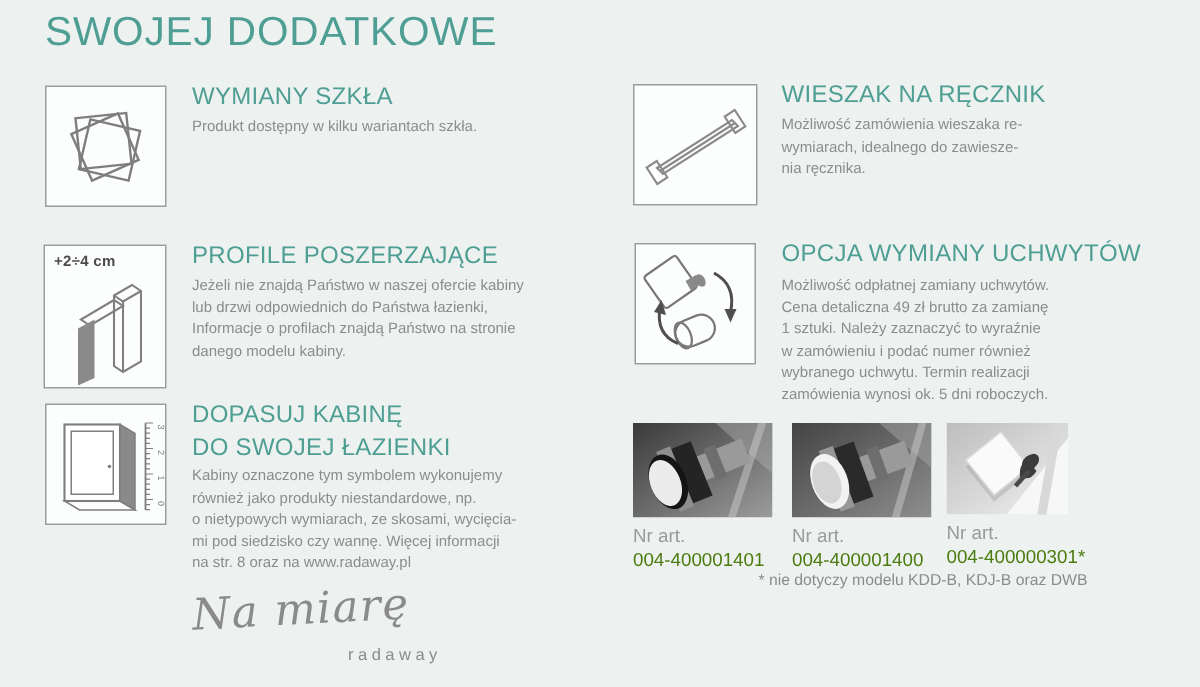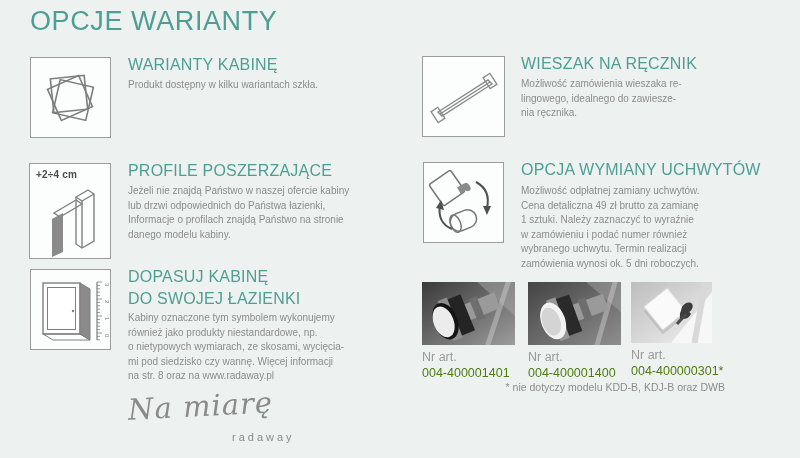--- a/index.html
+++ b/index.html
@@ -67,32 +67,32 @@
   .logo-brand {
     position:absolute; left:187px; top:431px;
     font-size:11px; letter-spacing:3px; color:#8A8A8A;margin-left:45px;
   }
 </style>
 </head>
 <body>
 
 <div class="page">
 
-  <div class="title">OPCJE WARIANTY</div>
+  <div class="title">SWOJEJ DODATKOWE</div>
 
   <div class="icon-box" id="box-glass">
     <svg width="79" height="79" viewBox="0 0 79 79">
       <g fill="none" stroke="#7E7E7E" stroke-width="1.6">
         <rect x="22" y="23" width="34" height="34" transform="rotate(-24 39 40)"></rect>
         <rect x="21" y="19" width="34" height="34" transform="rotate(-6 38 36)"></rect>
         <rect x="25" y="25" width="34" height="34" transform="rotate(13 42 42)"></rect>
       </g>
     </svg>
   </div>
-  <div class="h-sec" id="h-glass">WARIANTY KABINĘ</div>
+  <div class="h-sec" id="h-glass">WYMIANY SZKŁA</div>
   <div class="body-text" id="b-glass">Produkt dostępny w kilku wariantach szkła.</div>
 
   <div class="icon-box" id="box-profiles">
     <svg width="80" height="94" viewBox="0 0 80 94">
       <g stroke="#808080" stroke-width="1.4" fill="none">
         <path d="M46,33 L58,26 L64,30 L64,77 L52,84 L46,80 Z"></path>
         <path d="M52,37 L52,84"></path>
         <path d="M46,33 L52,37 L64,30"></path>
         <path d="M24,49 L46,36 L52,40 L30,53 Z"></path>
       </g>
@@ -144,21 +144,21 @@
         <path d="M15,55 L65,23 L69,27 L19,59 Z"></path>
         <path d="M17,57 L67,25"></path>
         <rect x="-4" y="-6.5" width="8" height="13" transform="translate(15,58) rotate(-33)"></rect>
         <rect x="-4" y="-6.5" width="8" height="13" transform="translate(67,24) rotate(-33)"></rect>
       </g>
     </svg>
   </div>
   <div class="h-sec" id="h-towel">WIESZAK NA RĘCZNIK</div>
   <div class="body-text" id="b-towel">
     <div>Możliwość zamówienia wieszaka re-</div>
-    <div>lingowego, idealnego do zawiesze-</div>
+    <div>wymiarach, idealnego do zawiesze-</div>
     <div>nia ręcznika.</div>
   </div>
 
   <div class="icon-box" id="box-handles">
     <svg width="79" height="79" viewBox="0 0 79 79">
       <g stroke="#787878" stroke-width="1.5" fill="none">
         <rect x="10" y="12" width="26" height="26" rx="2" transform="rotate(-35 23 25)"></rect>
         <g transform="rotate(-22 38 58)">
           <rect x="26" y="49" width="27" height="18" rx="9"></rect>
           <ellipse cx="31" cy="58" rx="5" ry="9"></ellipse>

